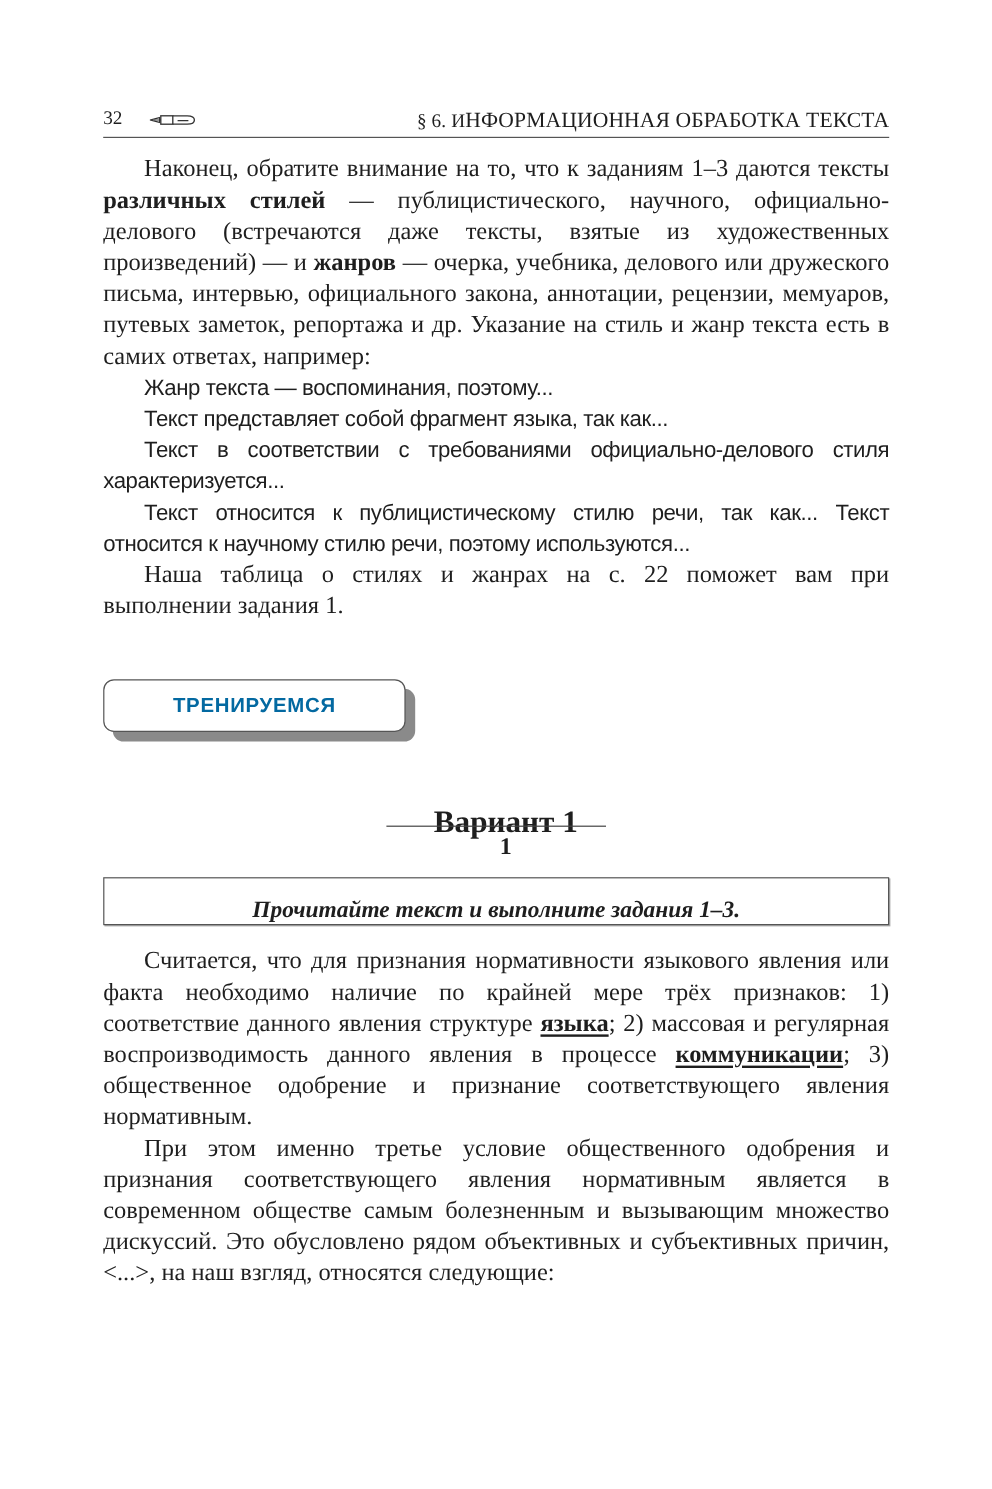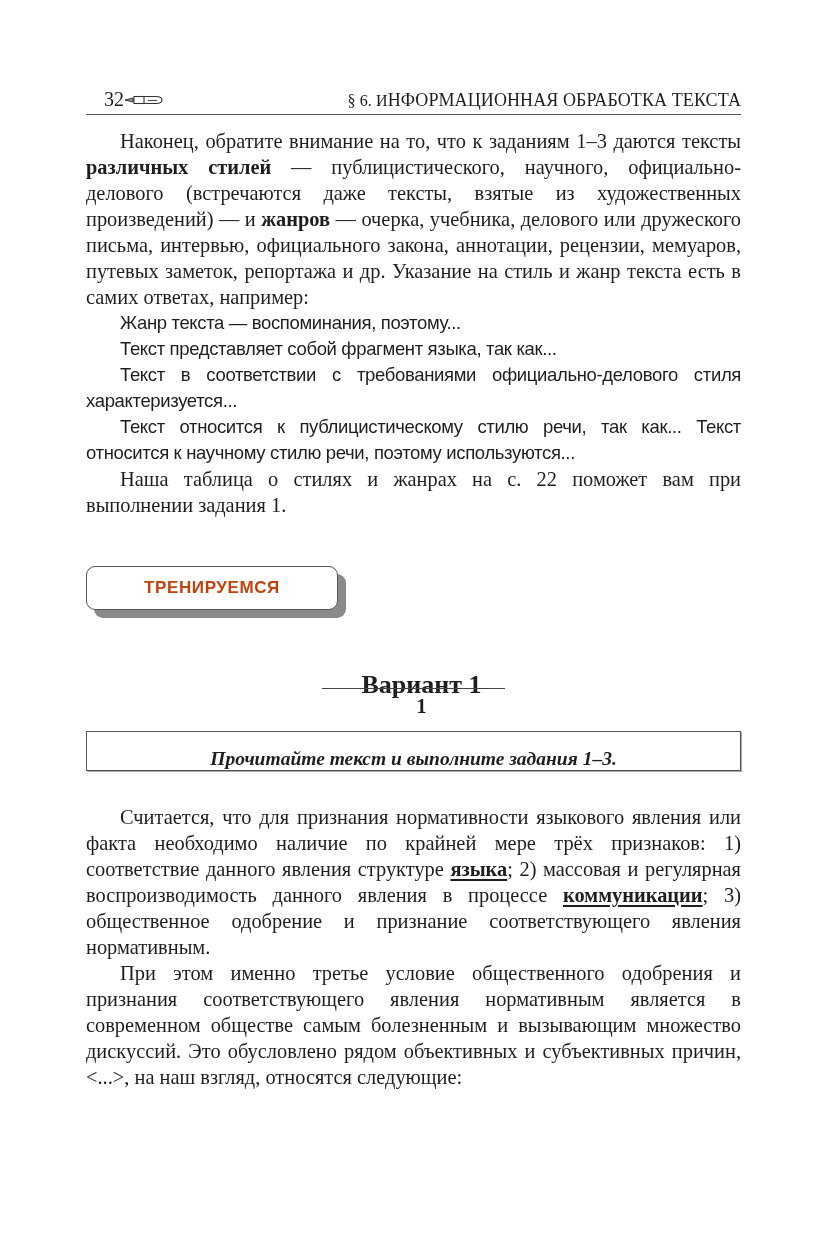--- a/index.html
+++ b/index.html
@@ -2,35 +2,35 @@
 <html><head>
 <meta charset="utf-8">
 <style>
   html, body { margin: 0; padding: 0; background: #ffffff; }
   body { width: 827px; height: 1241px; position: relative; overflow: hidden; color: #1e1e1e; }
   .page { position: absolute; left: 86px; top: 0; width: 655px; }
   .serif { font-family: "Liberation Serif", "DejaVu Serif", serif; }
   .sans { font-family: "Liberation Sans", "DejaVu Sans", sans-serif; }
 
   .running-head { position: absolute; top: 86px; left: 0; width: 655px; height: 28px; border-bottom: 1.5px solid #555; }
-  .page-number { position: absolute; left: 0; top: 0; font-size: 20px; line-height: 26px; margin-left: 18px; }
+  .page-number { position: absolute; left: 0; top: 0; font-size: 16px; line-height: 26px; }
   .pen-icon { position: absolute; left: 38px; top: 8px; width: 40px; height: 12px; }
   .section-title { position: absolute; right: 0; top: 3px; font-size: 16px; line-height: 22px; letter-spacing: 0.1px; }
   .section-title .sc { font-size: 18px; }
 
   .body-text { font-size: 20.4px; line-height: 26px; text-align: justify; margin: 0; }
   .indent { text-indent: 34px; }
   .p-block { position: absolute; left: 0; width: 655px; }
 
   .example { font-size: 18.5px; line-height: 26px; margin: 0; font-family: "Liberation Sans Narrow", "Liberation Sans", "DejaVu Sans", sans-serif; letter-spacing: -0.35px; text-align: justify; }
 
   .train-badge { position: absolute; left: 0; top: 566px; width: 252px; height: 44px; }
   .train-shadow { position: absolute; left: 8px; top: 8px; width: 252px; height: 44px; background: #8a8a8a; border-radius: 9px; }
   .train-box { position: absolute; left: 0; top: 0; width: 250px; height: 42px; background: #fff; border: 1.5px solid #555; border-radius: 9px; display: flex; align-items: center; justify-content: center; }
-  .train-label { font-size: 17px; font-weight: bold; letter-spacing: 0.6px; color: #c2410c; }
+  .train-label { font-size: 17px; font-weight: bold; letter-spacing: 0.6px; color: #0369a1; }
 
   .variant-title { position: absolute; top: 632px; left: 0; width: 671px; text-align: center; font-size: 26px; font-weight: bold; line-height: 34px; margin-top: 36px; }
   .task-rule { position: absolute; top: 688px; left: 236px; width: 183px; height: 0; border-top: 1.5px solid #444; }
   .task-number { position: absolute; top: 694px; left: 0; width: 671px; text-align: center; font-size: 20px; font-weight: bold; line-height: 24px; }
   .instruction-box { position: absolute; top: 731px; left: 0; width: 653px; height: 38px; border: 1.2px solid #555; box-shadow: 1px 1px 0 #aaa; display: flex; align-items: flex-end; justify-content: center; }
   .instruction { font-size: 19.5px; font-style: italic; font-weight: bold; }
 
   b.ul { text-decoration: underline; text-underline-offset: 3px; }
 </style>
 </head>
@@ -67,18 +67,18 @@
   </div>
 
   <div class="variant-title serif">Вариант 1</div>
   <div class="task-rule"></div>
   <div class="task-number serif">1</div>
 
   <div class="instruction-box">
     <span class="instruction serif">Прочитайте текст и выполните задания 1–3.</span>
   </div>
 
-  <div class="p-block" style="top:788px;margin-top:16px;">
+  <div class="p-block" style="top:788px;">
     <p class="body-text indent serif"><span>Считается, что для признания нормативности языкового явления или факта необходимо наличие по крайней мере трёх признаков: 1) соответствие данного явления структуре </span><b class="ul">языка</b><span>; 2) массовая и регулярная воспроизводимость данного явления в процессе </span><b class="ul">коммуникации</b><span>; 3) общественное одобрение и признание соответствующего явления нормативным.</span></p>
     <p class="body-text indent serif">При этом именно третье условие общественного одобрения и признания соответствующего явления нормативным является в современном обществе самым болезненным и вызывающим множество дискуссий. Это обусловлено рядом объективных и субъективных причин, &lt;...&gt;, на наш взгляд, относятся следующие:</p>
   </div>
 
 </div>
 
 </body></html>

